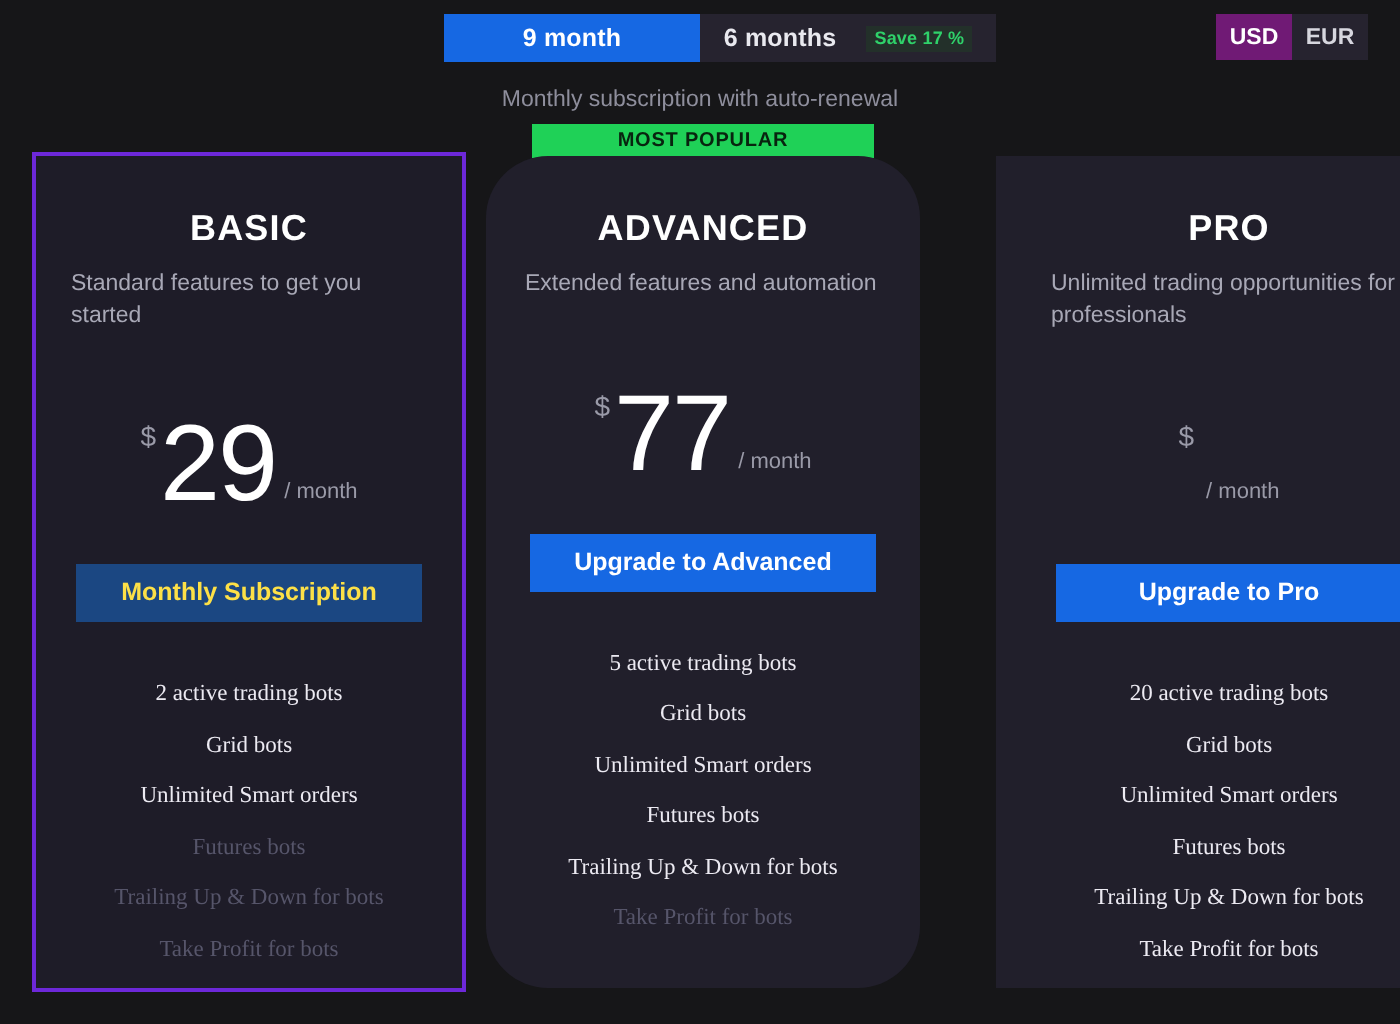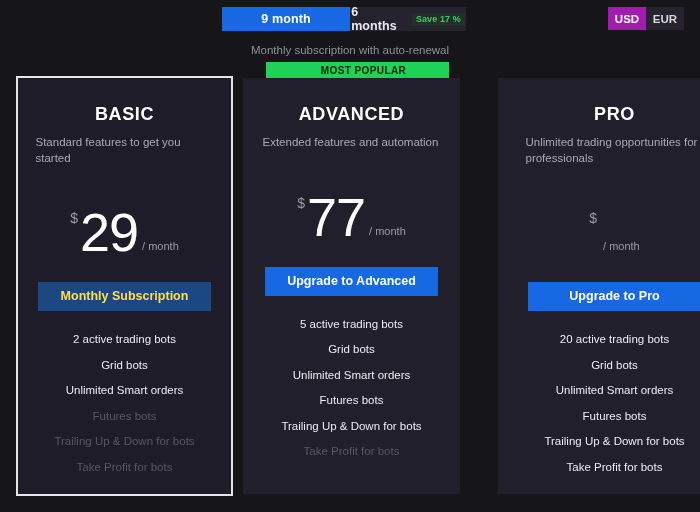--- a/index.html
+++ b/index.html
@@ -44,21 +44,21 @@
     letter-spacing: 0.1px;
   }
   .period-seg.active {
     background: #1668e3;
     color: #ffffff;
     font-weight: 700;
     width: 128px;
     padding: 0;
   }
   .period-seg.inactive {
-    width: 116px;
+    width: 148px;
     gap: 15px;
     font-weight: 700;
     color: #e9e9ef;
   }
   .save-chip {
     background: #23302a;
     color: #2fd16a;
     font-size: 9px;
     font-weight: 700;
     padding: 2px 4px;
@@ -78,21 +78,21 @@
     width: 38px;
     height: 23px;
     display: flex;
     align-items: center;
     justify-content: center;
     font-size: 11.5px;
     font-weight: 700;
     color: #d6d6de;
   }
   .cur-seg.active {
-    background: #a21caf;
+    background: #701a75;
     color: #ffffff;
   }
 
   .subtitle {
     position: absolute;
     top: 44px;
     left: 0;
     width: 700px;
     text-align: center;
     font-size: 11.5px;
@@ -111,41 +111,40 @@
     top: 0;
     width: 217px;
     height: 416px;
     background: #211f2b;
     box-sizing: border-box;
   }
   .card.basic {
     left: 16px;
     top: -2px;
     height: 420px;
-    border: 2px solid #e5e5e5;
+    border: 2px solid #6d28d9;
     background: #1e1c28;
   }
-  .card.advanced { left: 243px; }
+  .card.advanced { left: 243px; border-radius: 31px; }
   .card.pro { left: 498px; padding-left: 16px; }
 
   .popular-badge {
     position: absolute;
     left: 266px;
     top: -16px;
     width: 171px;
     height: 17px;
     background: #1fd157;
     color: #08240f;
     font-size: 10px;
     font-weight: 700;
     letter-spacing: 0.4px;
     display: flex;
     align-items: center;
     justify-content: center;
-    padding-left: 12px;
   }
 
   .plan-name {
     text-align: center;
     font-size: 18px;
     font-weight: 700;
     color: #ffffff;
     letter-spacing: 0.6px;
     margin-top: 26px;
   }
@@ -203,23 +202,24 @@
     font-family: inherit;
     cursor: pointer;
   }
   .cta.current {
     background: #1b4782;
     color: #fde047;
     cursor: default;
   }
 
   .features {
-    margin-top: 16px;
+    margin-top: 24px;
     padding: 0;
     list-style: none;
+    font-family: Liberation Serif, serif;
   }
   .feature {
     text-align: center;
     font-size: 11.5px;
     color: #eceaf2;
     height: 25.5px;
     line-height: 25.5px;
   }
   .feature.off {
     color: #56556a;

